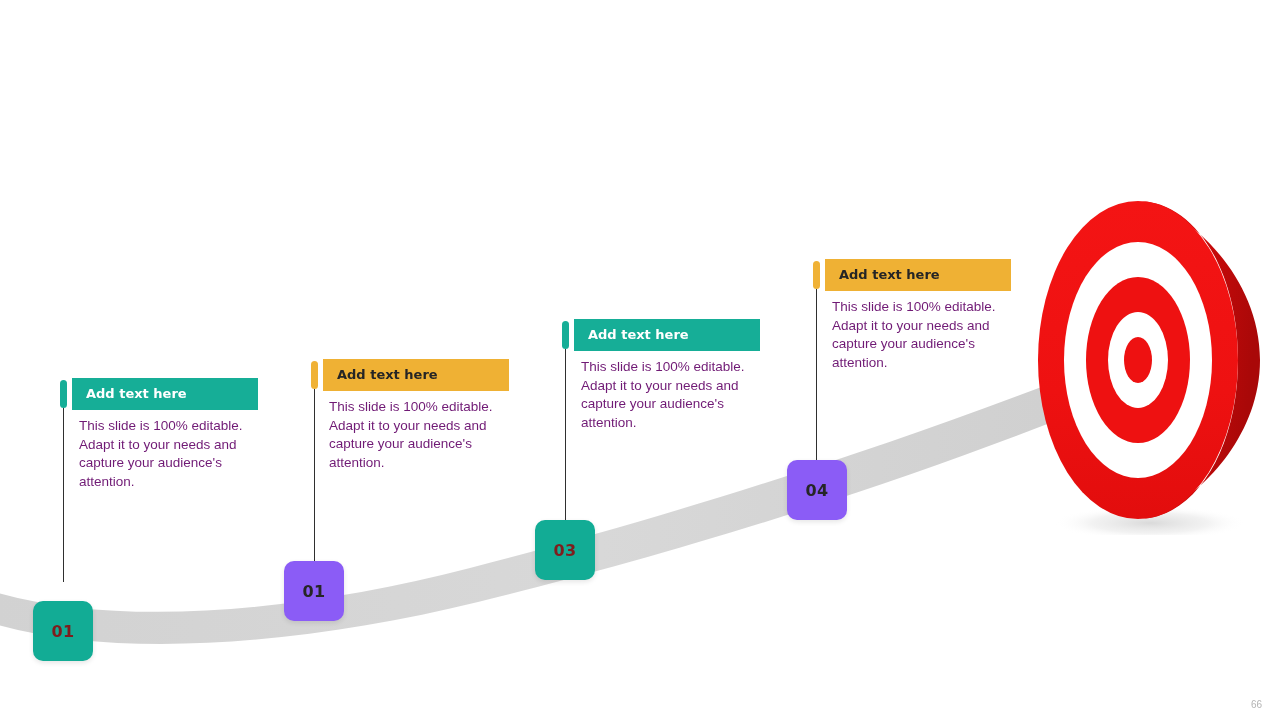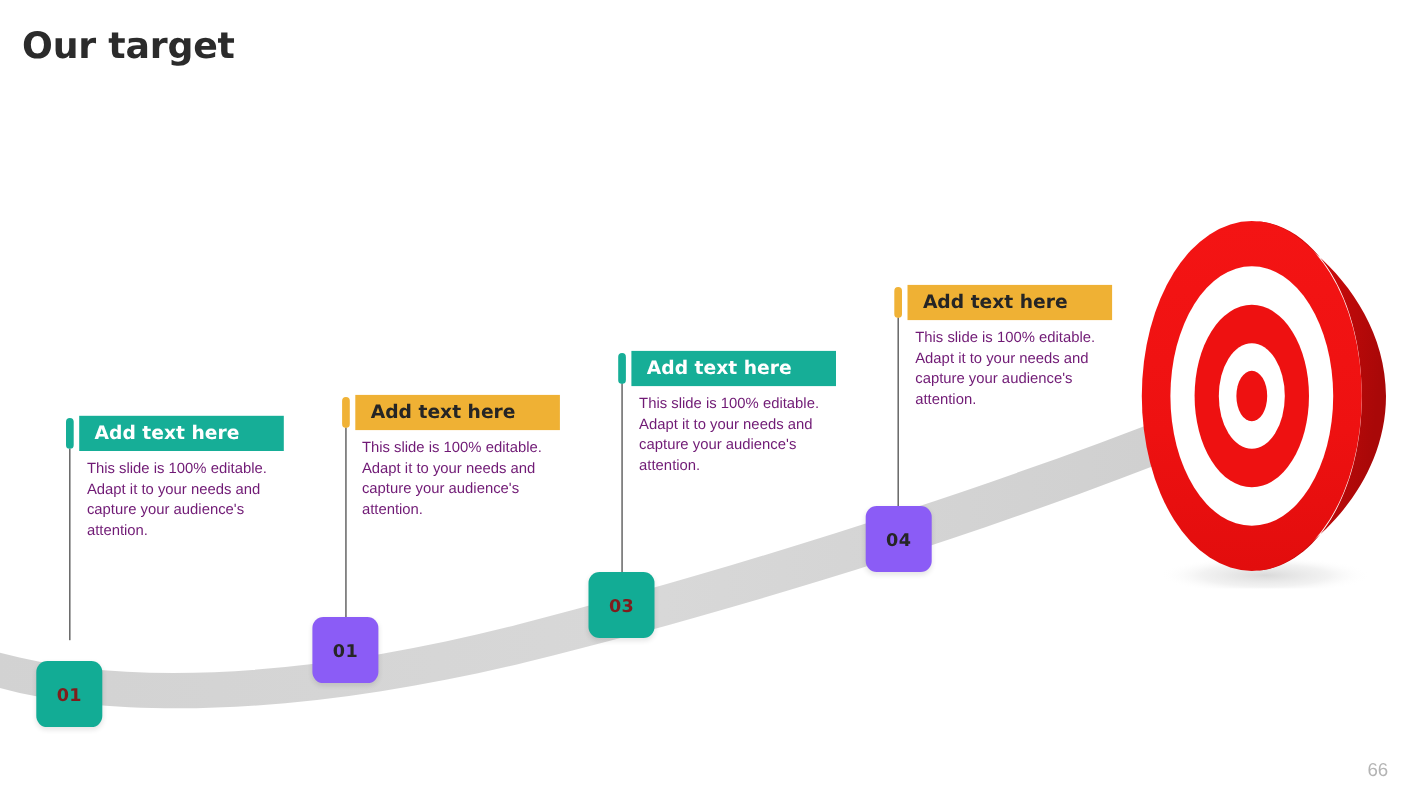--- a/index.html
+++ b/index.html
@@ -63,21 +63,21 @@
   .step-accent {
     position: absolute;
     width: 7px;
     border-radius: 4px;
   }
   .step-head {
     position: absolute;
     height: 32px;
     line-height: 32px;
     padding: 0 14px;
-    font-size: 17px;
+    font-size: 13px;
     font-weight: 700;
     font-family: "DejaVu Sans", sans-serif;
     white-space: nowrap;
     box-sizing: border-box;
   }
   .step-body {
     position: absolute;
     width: 172px;
     font-size: 13.5px;
     line-height: 18.5px;
@@ -112,32 +112,31 @@
   
   .t-amber .step-accent { background: #f0b236; }
   .t-amber .step-head   { background: #efb134; color: #252525; }
   .t-amber .step-badge  { background: #8b5cf6; color: #262626; }
 
   
   .page-number {
     position: absolute;
     right: 18px;
     bottom: 10px;
-    font-size: 17px;
+    font-size: 10px;
     color: #b4b4b4;
     font-family: "Liberation Sans", sans-serif;
     margin-left: 26px;
   }
 </style>
 </head>
 <body>
 
 <div class="slide">
 
-  <div class="page-title">Our target</div>
 
   <svg class="path-layer" viewBox="0 0 1280 720">
     <defs>
       <linearGradient id="ribbonGrad" x1="0" y1="0" x2="1" y2="0">
         <stop offset="0%" stop-color="#d2d2d2"></stop>
         <stop offset="55%" stop-color="#d8d8d8"></stop>
         <stop offset="100%" stop-color="#cfcfcf"></stop>
       </linearGradient>
       <radialGradient id="shadowGrad" cx="50%" cy="50%" r="50%">
         <stop offset="0%" stop-color="#cfcfcf" stop-opacity="0.75"></stop>

